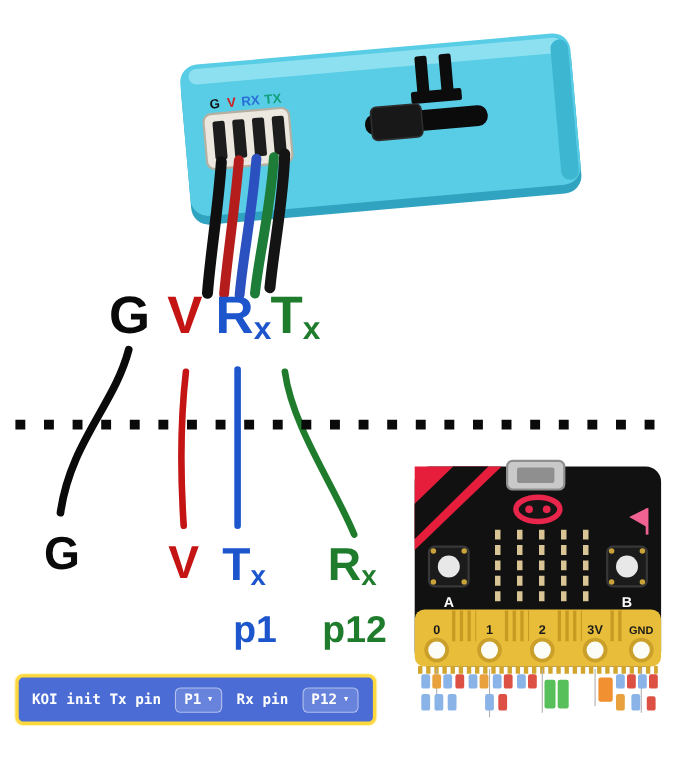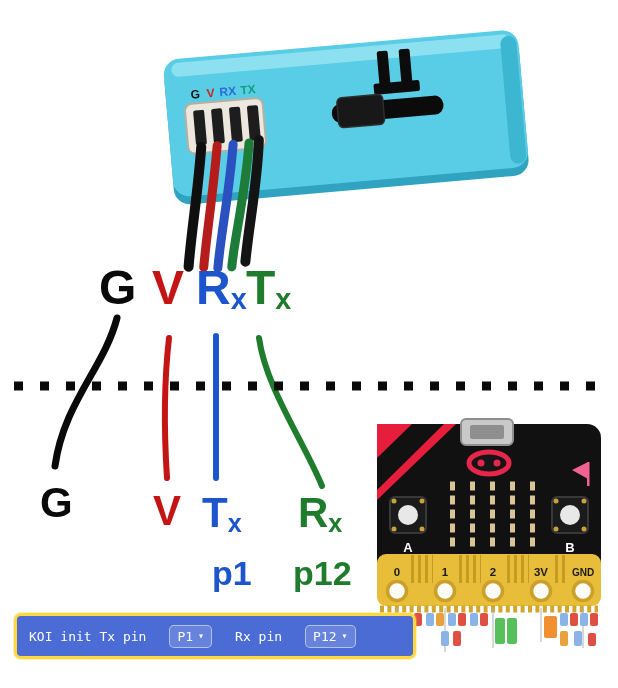--- a/index.html
+++ b/index.html
@@ -8,24 +8,24 @@
     font-family:"Liberation Sans",sans-serif;overflow:hidden;
   }
   .layer{position:absolute;left:0;top:0;}
   .lbl{position:absolute;font-weight:bold;line-height:1;white-space:nowrap;}
   .lbl .sub{font-size:60%;vertical-align:-0.18em;}
   .top{top:264px;font-size:48px;}
   .bot{font-size:42px;}
   .pinlbl{font-size:34px;top:556px;}
   svg text{font-family:"Liberation Sans",sans-serif;font-weight:bold;}
   .mkblock{
-    position:absolute;left:14px;top:613px;width:402px;height:46px;
-    box-sizing:border-box;display:flex;align-items:center;gap:23px;
+    position:absolute;left:14px;top:613px;width:328px;height:46px;
+    box-sizing:border-box;display:flex;align-items:center;gap:13px;
     padding:0 10px 0 12px;border:3px solid;border-radius:7px;
-    font-family:"DejaVu Sans Mono",monospace;font-weight:normal;font-size:13px;color:#ffffff;
+    font-family:"DejaVu Sans Mono",monospace;font-weight:bold;font-size:13px;color:#ffffff;
     box-shadow:0 0 0 1px rgba(255,216,61,.35);
   }
   .dd{
     display:flex;align-items:center;gap:5px;
     background:rgba(255,255,255,.16);border:1px solid rgba(255,255,255,.5);
     border-radius:5px;padding:3px 7px;cursor:pointer;
   }
   .arr{font-size:10px;line-height:1;}
 </style>
 </head>

